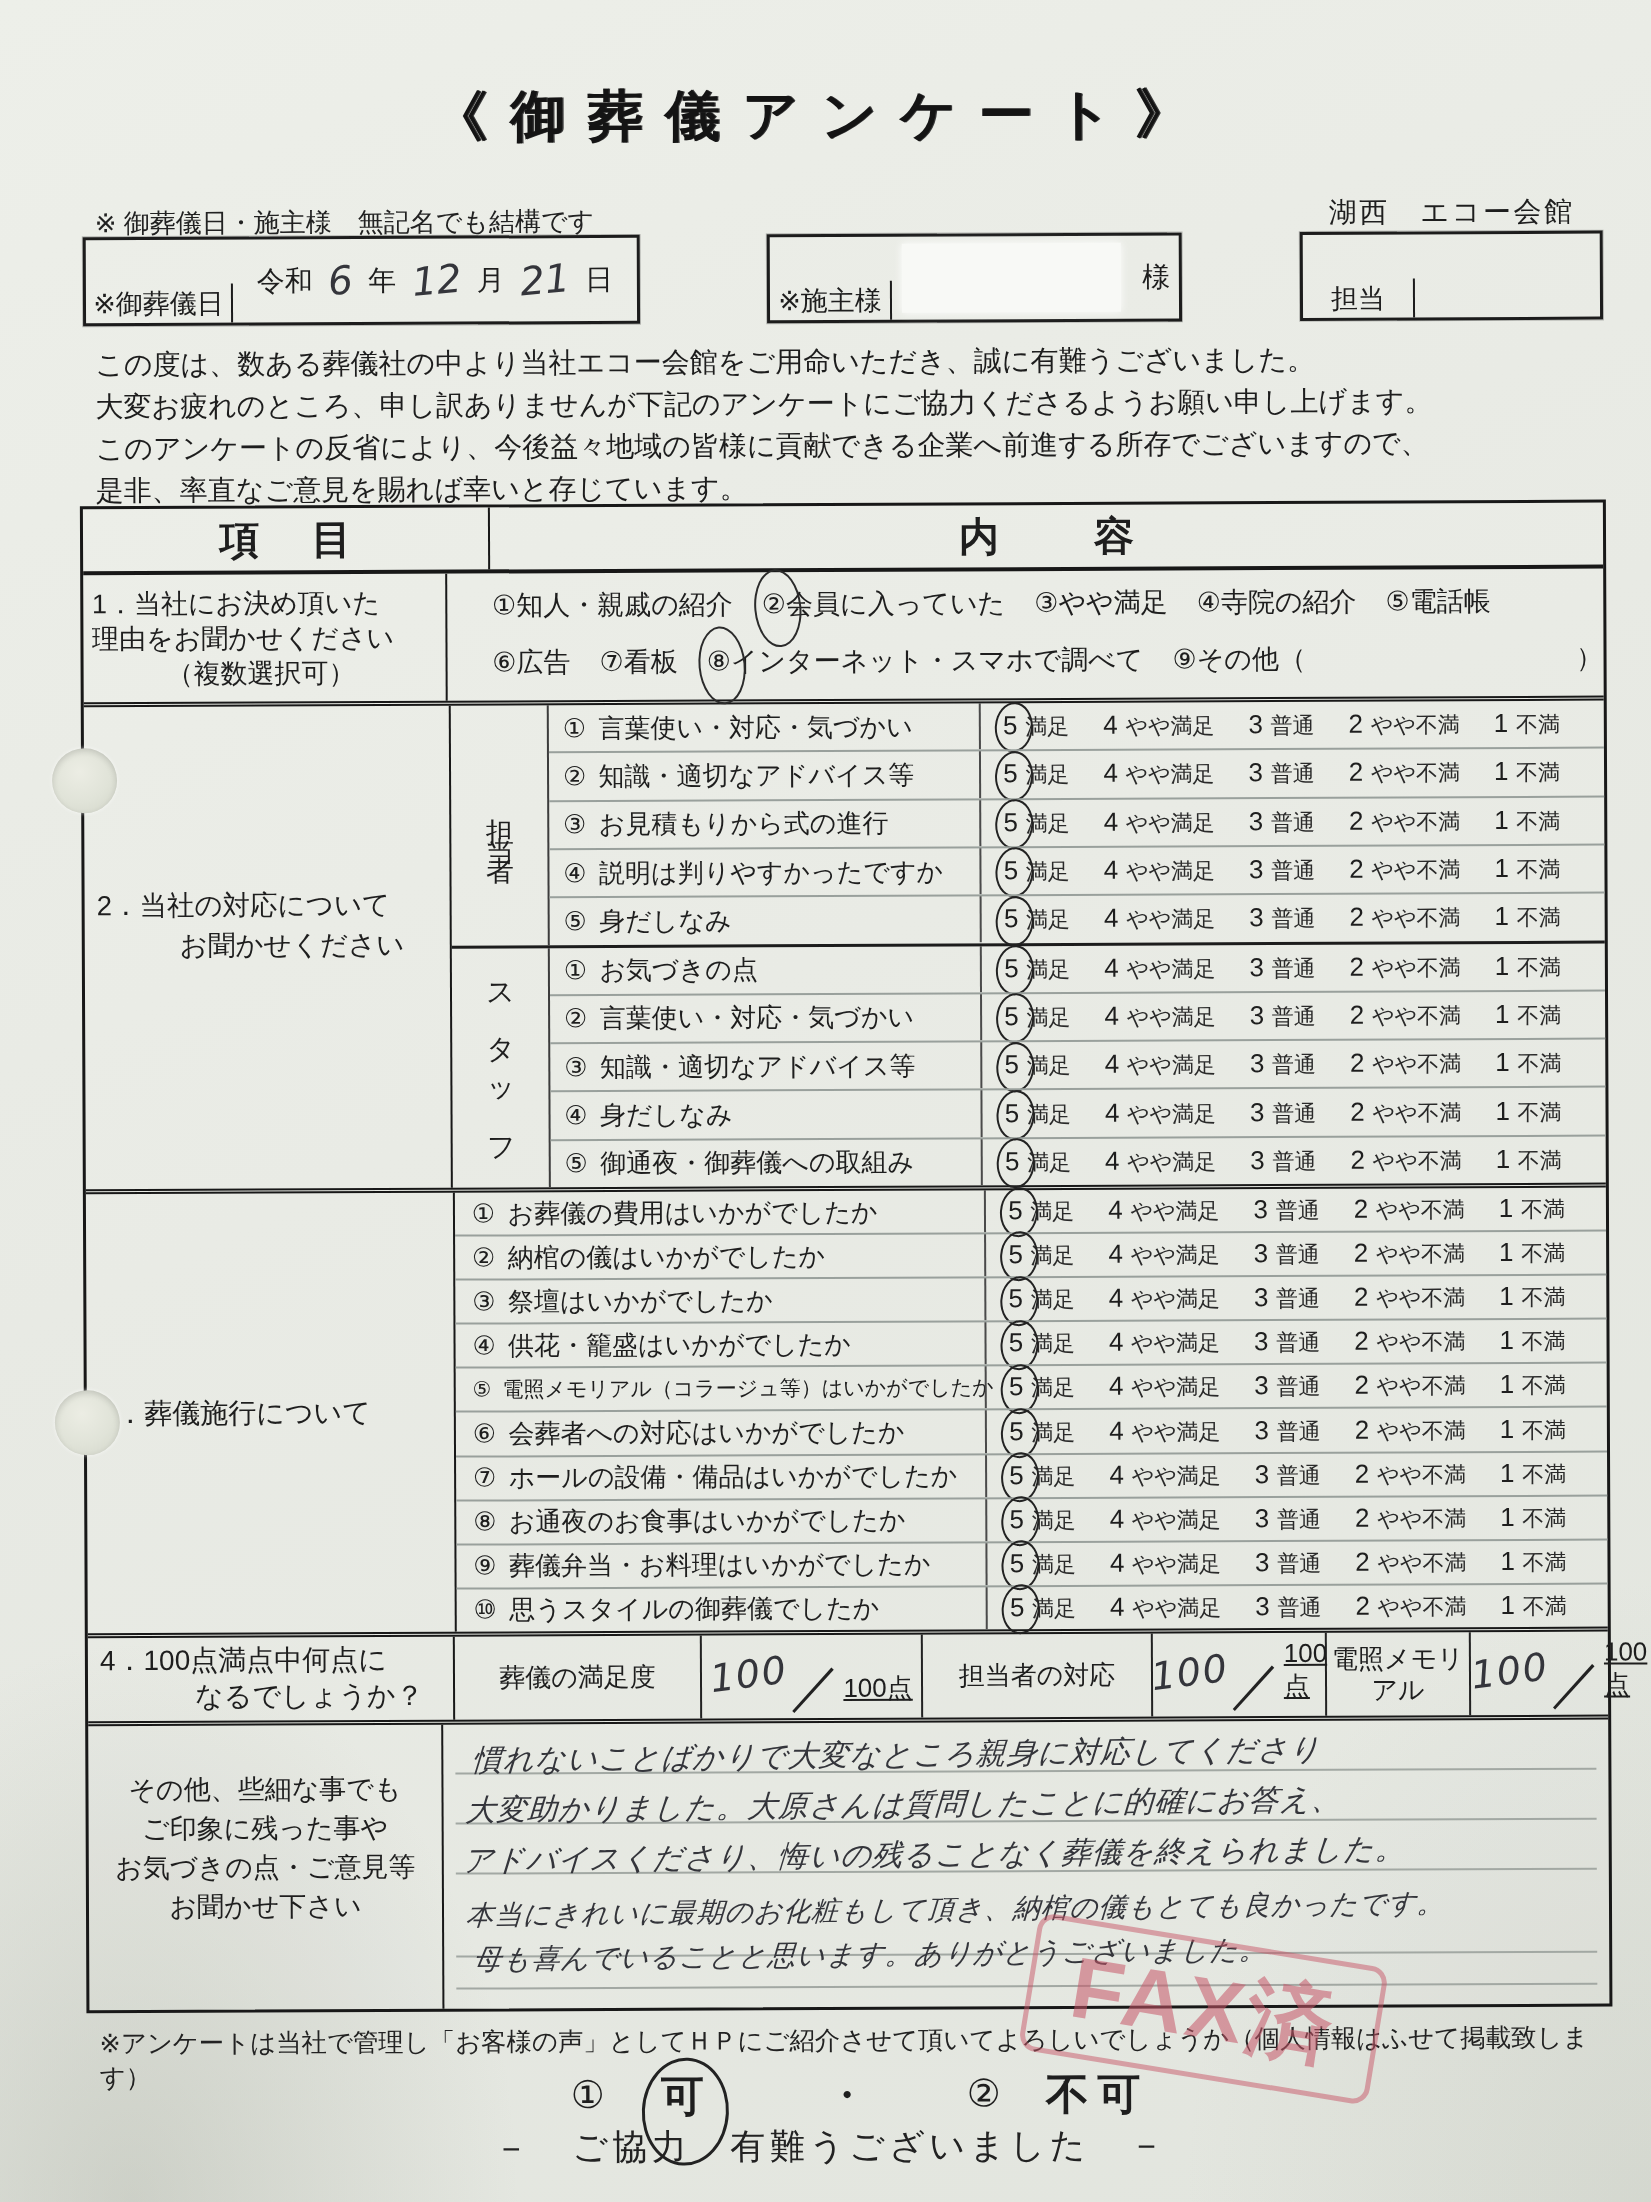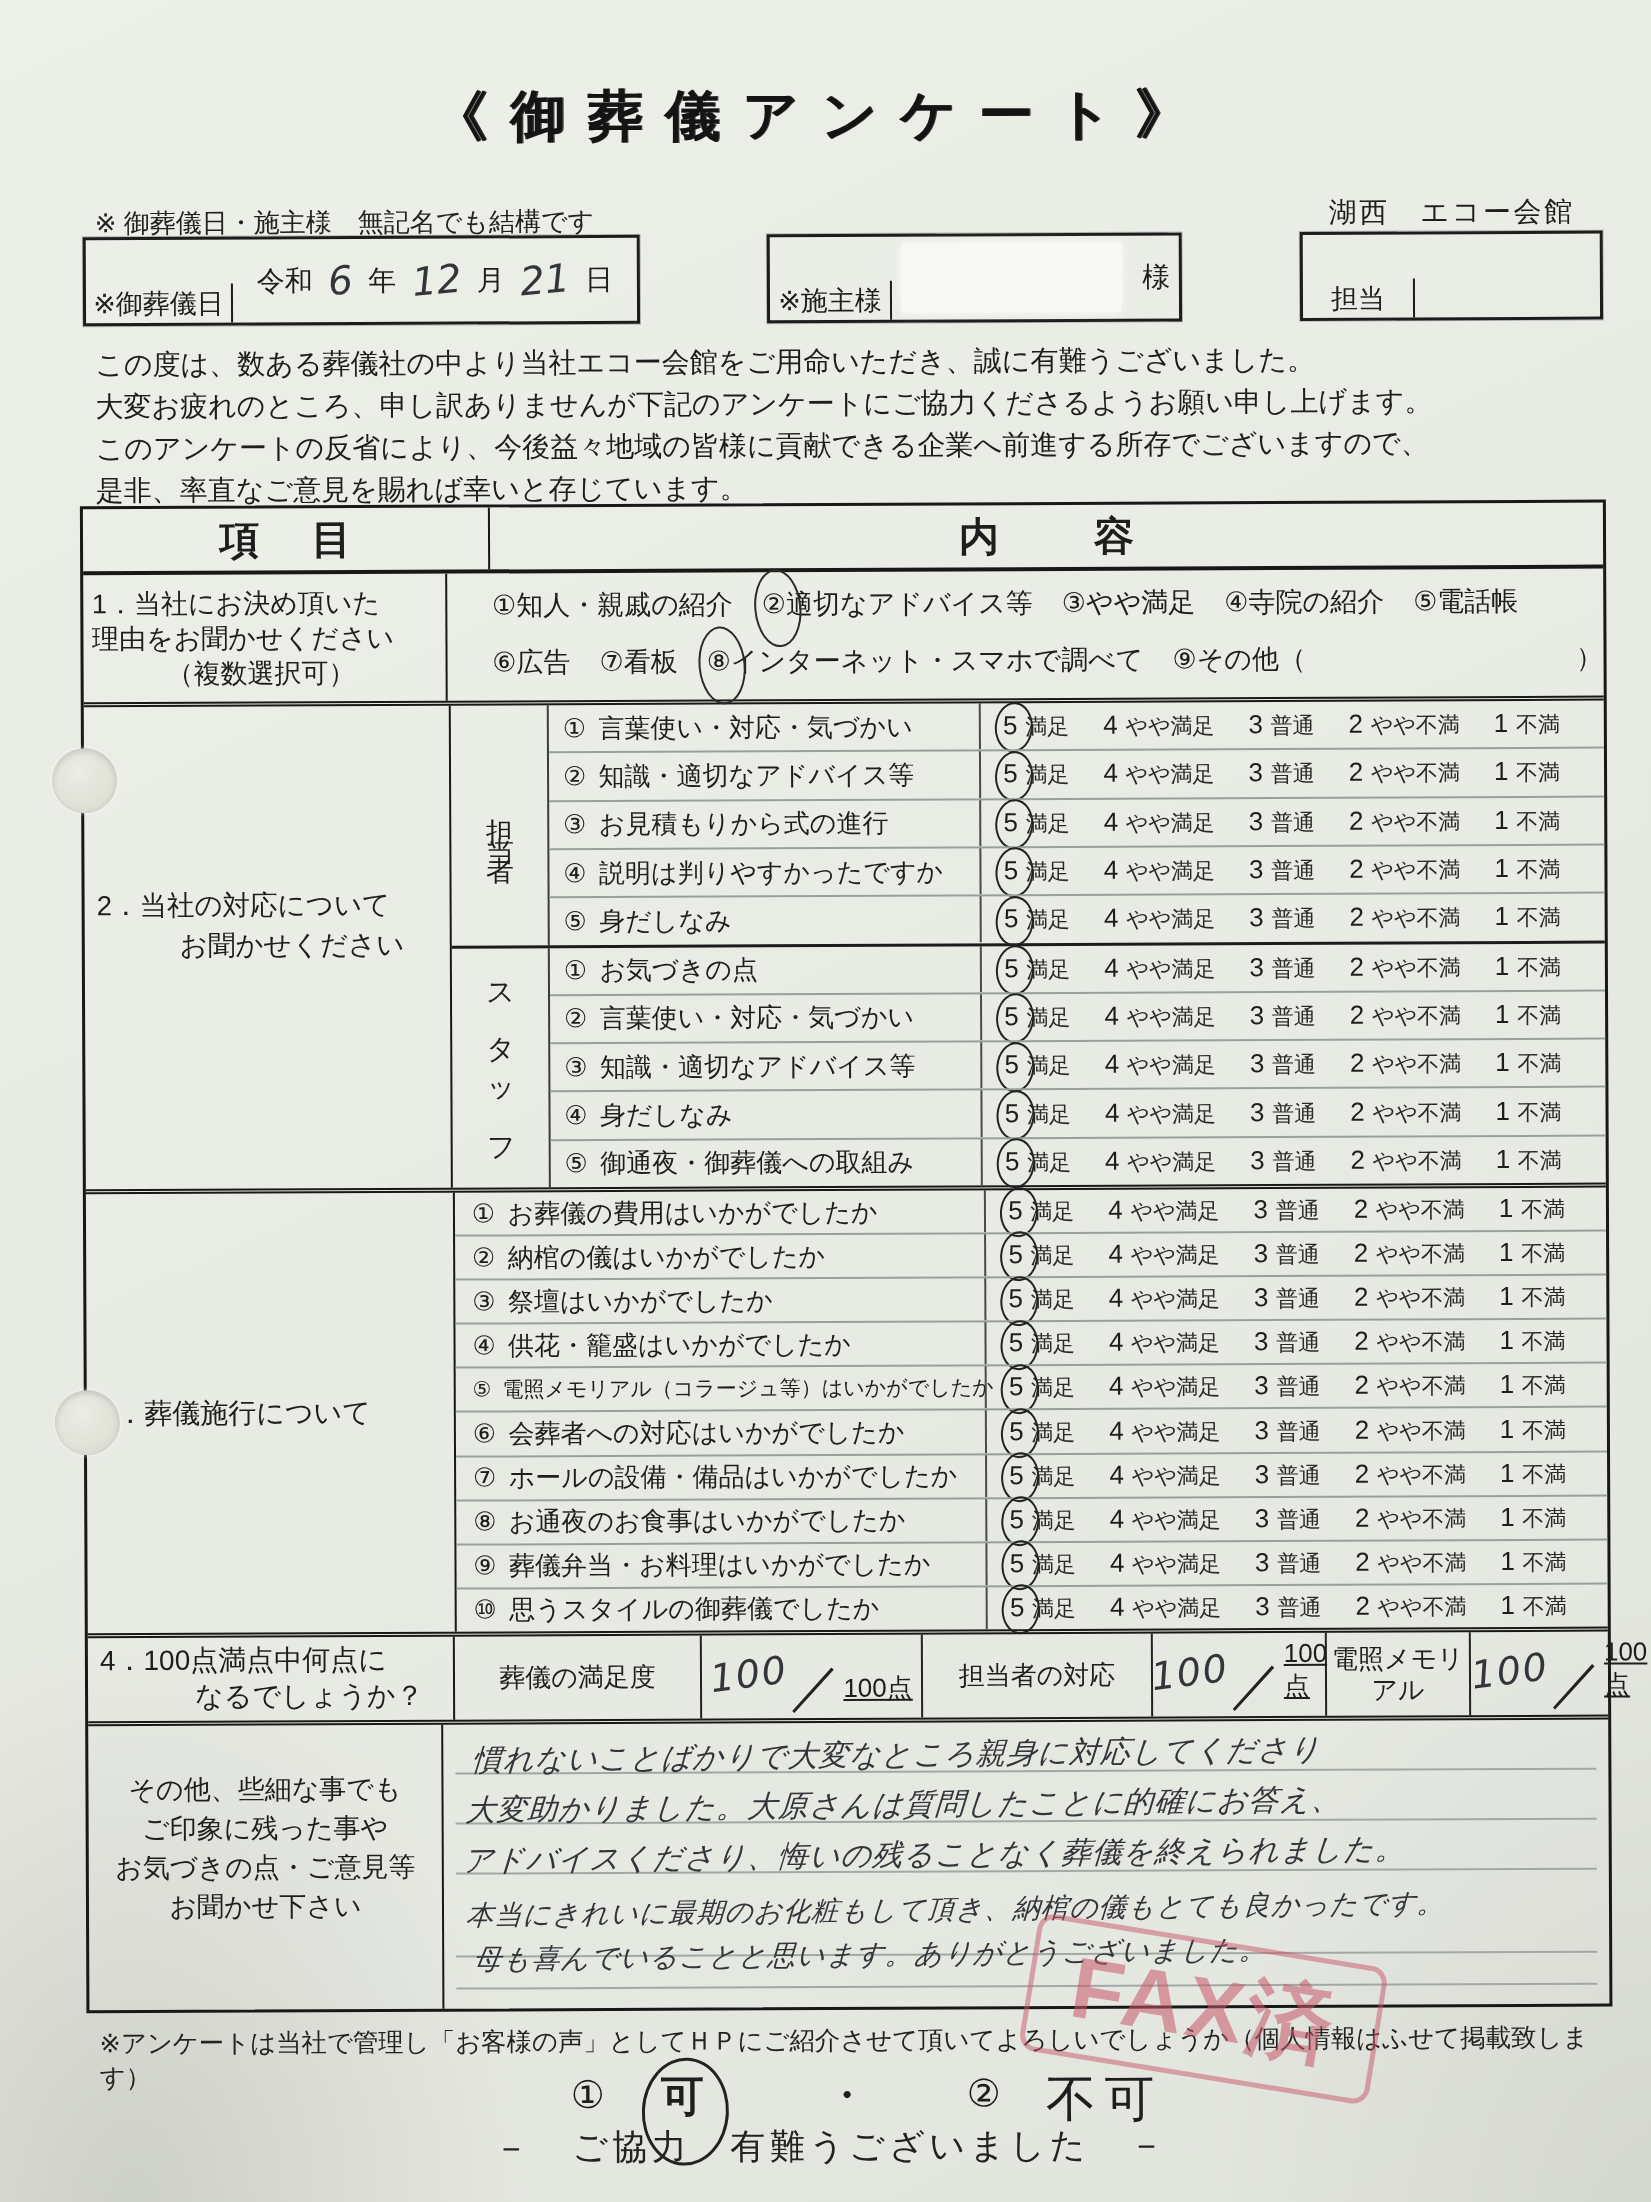--- a/index.html
+++ b/index.html
@@ -134,21 +134,21 @@
     z-index:6;pointer-events:none;
   }
 
   .foot-note{position:absolute;left:95px;top:2024px;width:1523px;font-size:25.4px;color:#222;}
   .opts-row{position:absolute;left:0;top:2067px;width:1652px;height:60px;}
   .opt-abs{position:absolute;font-size:38px;}
   .o-num1{left:566px;top:5.2px;}
   .o-ka{left:656px;top:0;font-size:43px;font-weight:bold;}
   .o-dot{left:823px;top:3.4px;font-weight:bold;}
   .o-num2{left:962px;top:5.2px;}
-  .o-fuka{left:1041px;top:0;font-size:50px;font-weight:normal;letter-spacing:8.6px;}
+  .o-fuka{left:1041px;top:0;font-size:43px;font-weight:bold;letter-spacing:8.6px;}
   .circled-ka{position:relative;display:inline-block;}
   .circled-ka::after{
     content:"";position:absolute;left:-19px;top:-10.3px;width:81px;height:102px;
     border:3px solid #222;border-radius:50%;transform:rotate(3deg);
   }
   .thanks{position:absolute;left:0;top:2123px;width:1652px;text-align:center;font-size:35px;letter-spacing:4.3px;color:#222;}
 
   .hole{
     position:absolute;width:65px;height:65px;border-radius:50%;z-index:4;
     background:radial-gradient(circle at 42% 36%, #ecede4 0%, #e0e3d8 55%, #d2d5c9 100%);
@@ -209,21 +209,21 @@
 
     <div class="sec s1">
       <div class="c-item">
         <div>1．当社にお決め頂いた</div>
         <div>理由をお聞かせください</div>
         <div class="line3">（複数選択可）</div>
       </div>
       <div class="s1-content">
         <div class="optline">
               <span class="s1opt"><span class="qnum">①</span><span>知人・親戚の紹介</span></span>
-              <span class="s1opt"><span class="qnum circ1">②</span><span>適切なアドバイス等</span></span>
+              <span class="s1opt"><span class="qnum circ1">②</span><span>会員に入っていた</span></span>
               <span class="s1opt"><span class="qnum">③</span><span>やや満足</span></span>
               <span class="s1opt"><span class="qnum">④</span><span>寺院の紹介</span></span>
               <span class="s1opt"><span class="qnum">⑤</span><span>電話帳</span></span>
             </div>
         <div class="optline">
               <span class="s1opt"><span class="qnum">⑥</span><span>広告</span></span>
               <span class="s1opt"><span class="qnum">⑦</span><span>看板</span></span>
               <span class="s1opt"><span class="qnum circ1">⑧</span><span>インターネット・スマホで調べて</span></span>
               <span class="s1opt"><span class="qnum">⑨</span><span>その他（　　　　　　　　　　）</span></span>
             </div>

